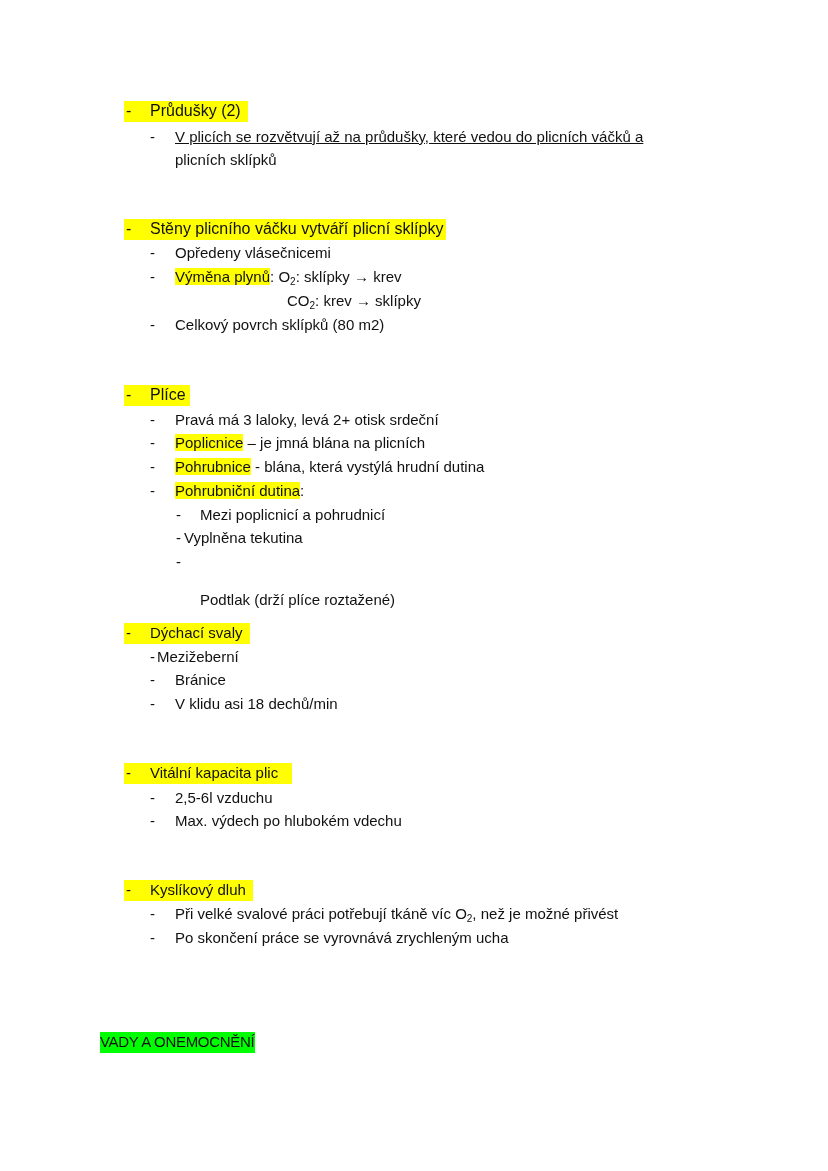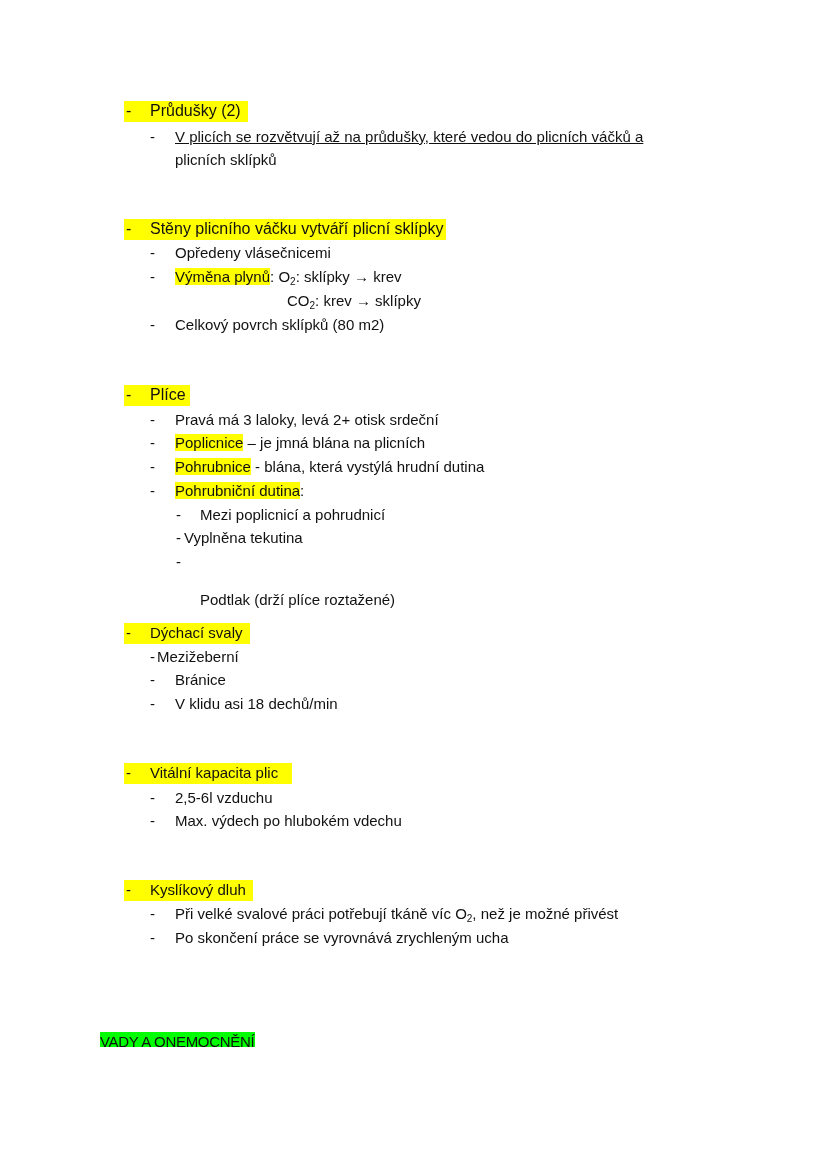--- a/index.html
+++ b/index.html
@@ -111,13 +111,13 @@
 
   <div class="line" style="left:150px; top:904px;">-</div>
   <div class="line" style="left:175px; top:904px;">
     <span>Při velké svalové práci potřebují tkáně víc O</span><sub>2</sub><span>, než je možné přivést</span>
   </div>
 
   <div class="line" style="left:150px; top:928px;">-</div>
   <div class="line" style="left:175px; top:928px;">Po skončení práce se vyrovnává zrychleným ucha</div>
 </div>
 
-<div class="line" style="left:100px; top:1032px; background:#00ff00; height:15px; padding-right:1px; letter-spacing:-0.3px;">VADY A ONEMOCNĚNÍ</div>
+<div class="line" style="left:100px; top:1032px; background:#00ff00; height:21px; padding-right:1px; letter-spacing:-0.3px;">VADY A ONEMOCNĚNÍ</div>
 
 </body></html>

